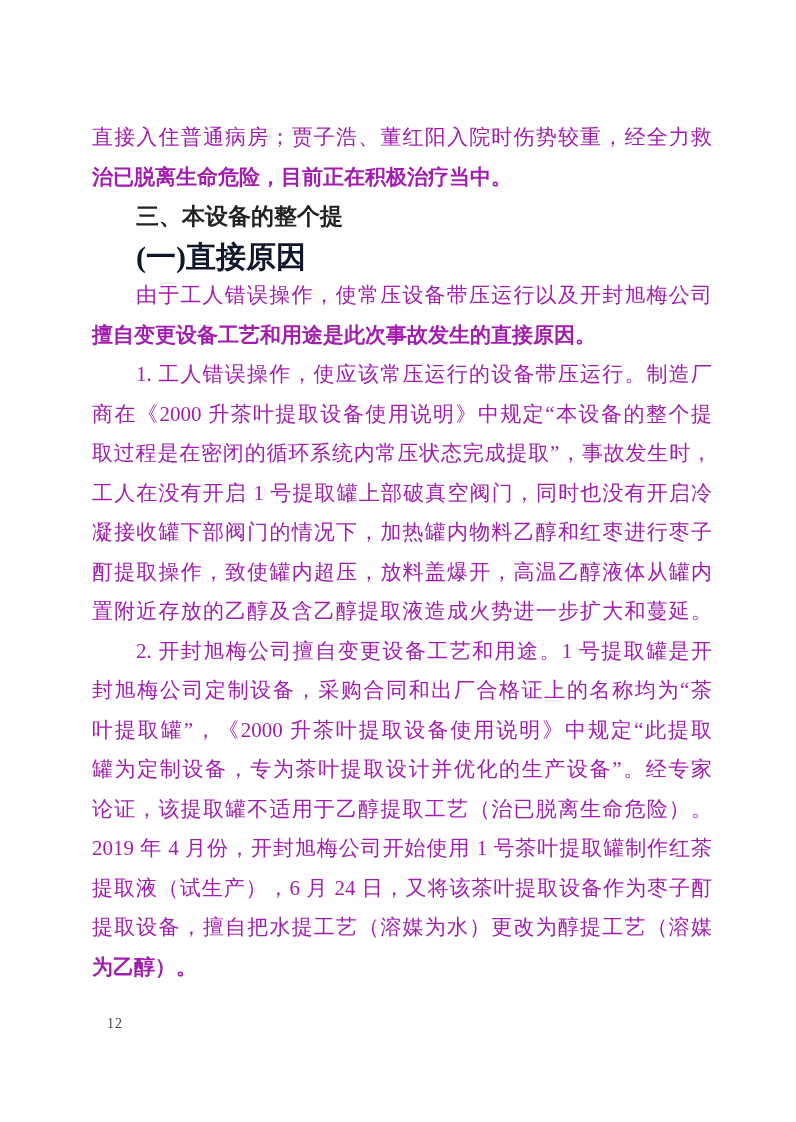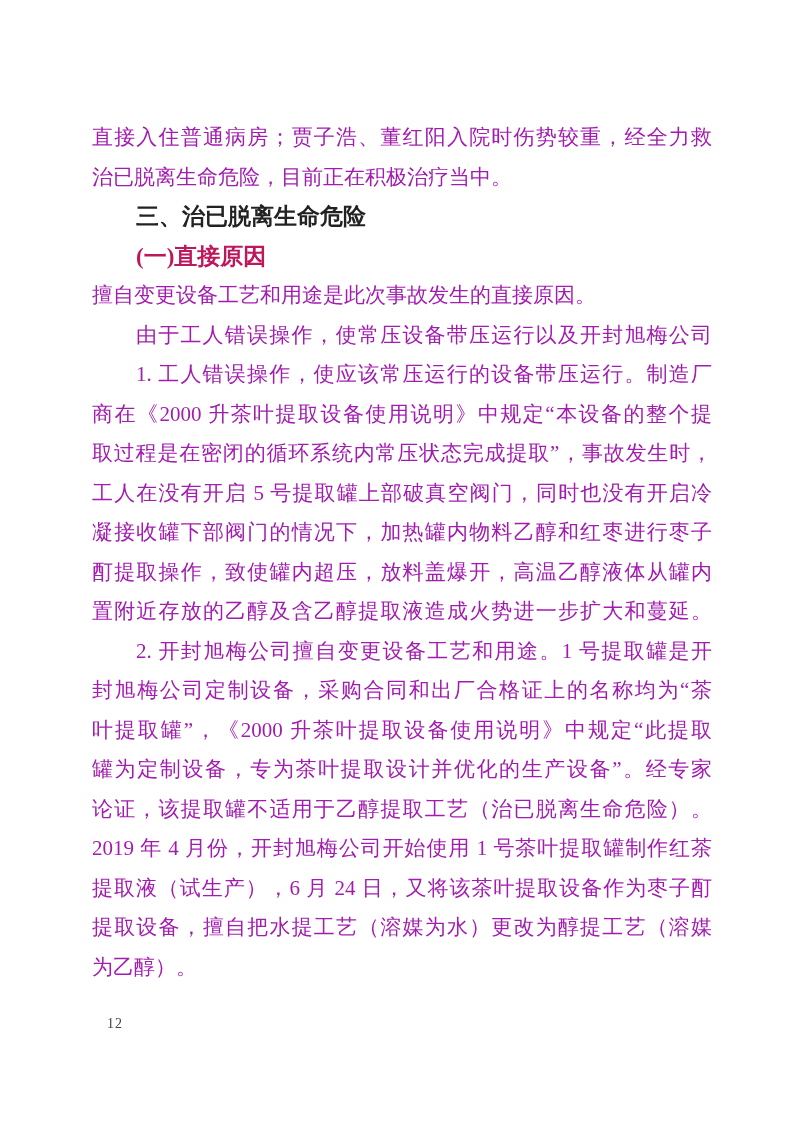--- a/index.html
+++ b/index.html
@@ -28,65 +28,66 @@
     color: #a21caf;
     text-align: justify;
     text-align-last: justify;
     text-justify: inter-character;
     white-space: nowrap;
     letter-spacing: 0px;
   }
   .line.end {
     text-align: left;
     text-align-last: left;
+    font-weight: bold;
   }
   .line.ind {
     text-indent: 44px;
   }
   .line.h1 {
     font-family: "Liberation Sans", "DejaVu Sans", sans-serif;
     font-weight: 700;
     font-size: 23px;
     color: #222222;
     text-align: left;
     text-align-last: left;
   }
   .line.h2 {
     font-family: "Liberation Serif", "DejaVu Serif", serif;
     font-weight: 700;
-    font-size: 23px;
-    color: #be185d;
+    font-size: 30px;
+    color: #0f172a;
     text-align: left;
     text-align-last: left;
   }
   .page-number {
     position: absolute;
     left: 107px;
     top: 1016px;
     font-family: "Liberation Serif", "DejaVu Serif", serif;
     font-size: 14px;
     color: #444444;
     letter-spacing: 1px;
   }
 </style>
 </head>
 <body>
 
 <div class="page">
   <div class="content">
     <div class="line">直接入住普通病房；贾子浩、董红阳入院时伤势较重，经全力救</div>
     <div class="line end">治已脱离生命危险，目前正在积极治疗当中。</div>
-    <div class="line h1 ind">三、治已脱离生命危险</div>
+    <div class="line h1 ind">三、本设备的整个提</div>
     <div class="line h2 ind">(一)直接原因</div>
+    <div class="line ind">由于工人错误操作，使常压设备带压运行以及开封旭梅公司</div>
     <div class="line end">擅自变更设备工艺和用途是此次事故发生的直接原因。</div>
-    <div class="line ind">由于工人错误操作，使常压设备带压运行以及开封旭梅公司</div>
     <div class="line ind">1. 工人错误操作，使应该常压运行的设备带压运行。制造厂</div>
     <div class="line">商在《2000 升茶叶提取设备使用说明》中规定“本设备的整个提</div>
     <div class="line">取过程是在密闭的循环系统内常压状态完成提取”，事故发生时，</div>
-    <div class="line">工人在没有开启 5 号提取罐上部破真空阀门，同时也没有开启冷</div>
+    <div class="line">工人在没有开启 1 号提取罐上部破真空阀门，同时也没有开启冷</div>
     <div class="line">凝接收罐下部阀门的情况下，加热罐内物料乙醇和红枣进行枣子</div>
     <div class="line">酊提取操作，致使罐内超压，放料盖爆开，高温乙醇液体从罐内</div>
     <div class="line">置附近存放的乙醇及含乙醇提取液造成火势进一步扩大和蔓延。</div>
     <div class="line ind">2. 开封旭梅公司擅自变更设备工艺和用途。1 号提取罐是开</div>
     <div class="line">封旭梅公司定制设备，采购合同和出厂合格证上的名称均为“茶</div>
     <div class="line">叶提取罐”，《2000 升茶叶提取设备使用说明》中规定“此提取</div>
     <div class="line">罐为定制设备，专为茶叶提取设计并优化的生产设备”。经专家</div>
     <div class="line">论证，该提取罐不适用于乙醇提取工艺（治已脱离生命危险）。</div>
     <div class="line">2019 年 4 月份，开封旭梅公司开始使用 1 号茶叶提取罐制作红茶</div>
     <div class="line">提取液（试生产），6 月 24 日，又将该茶叶提取设备作为枣子酊</div>

